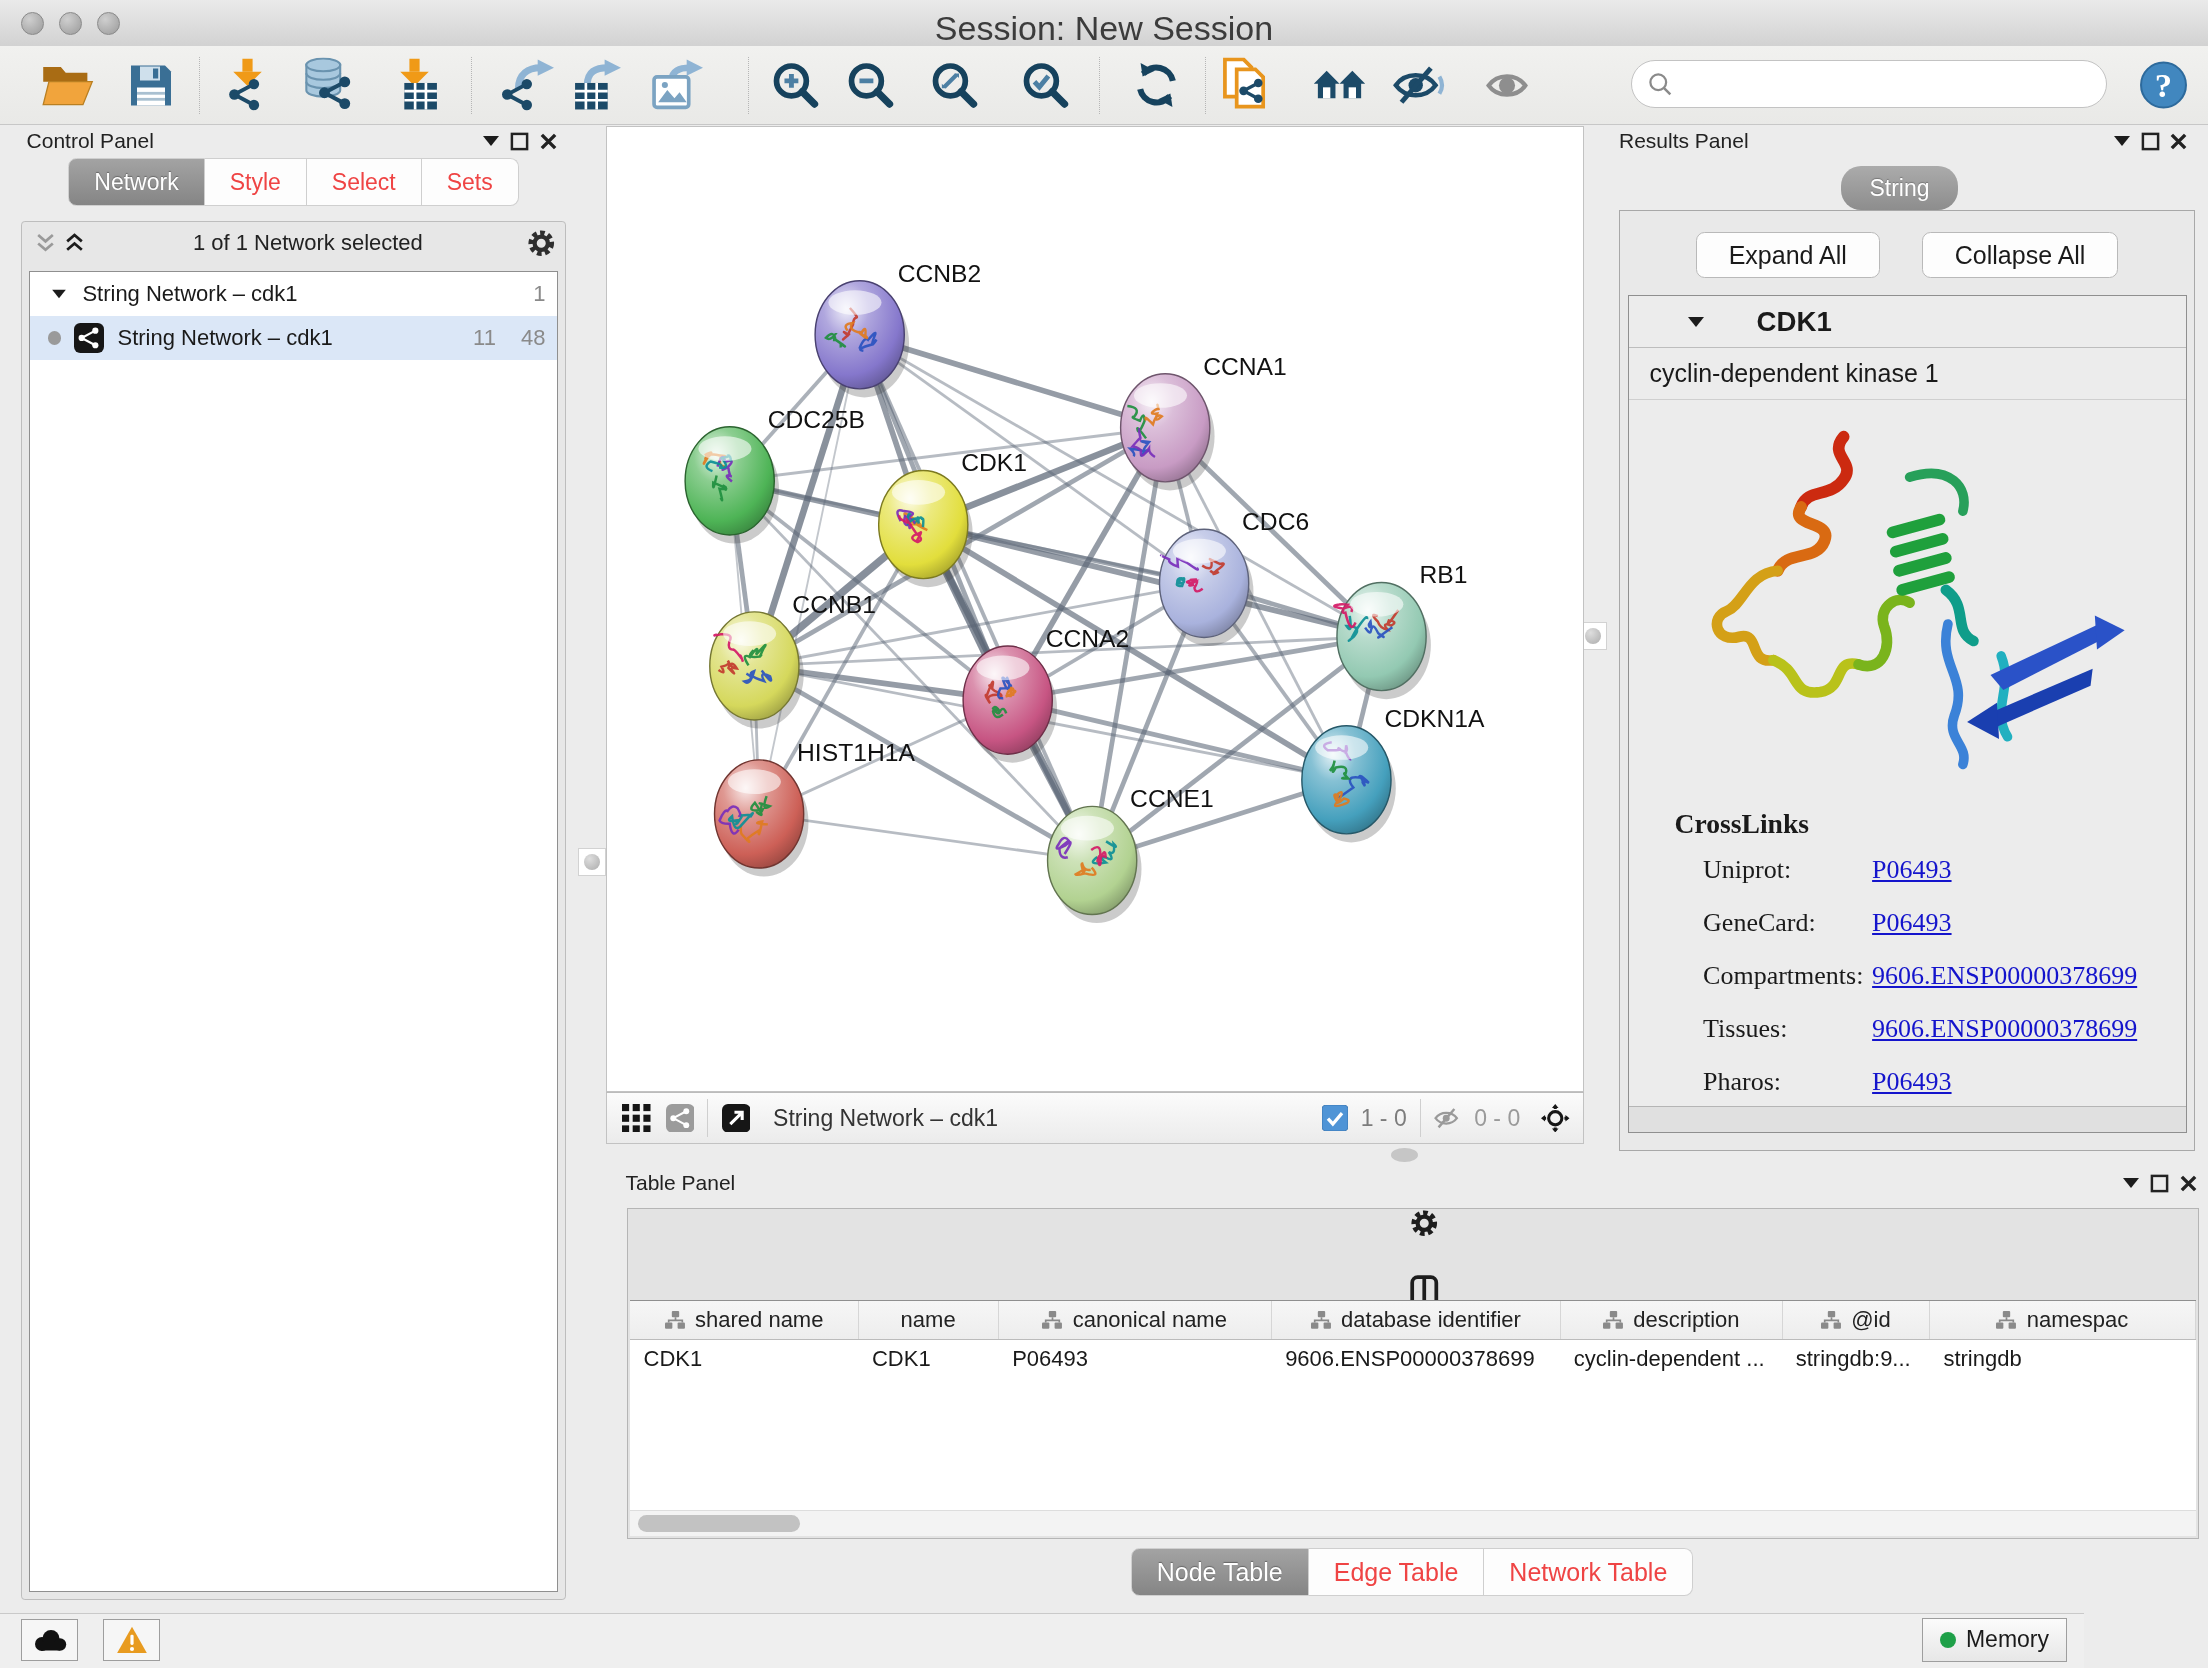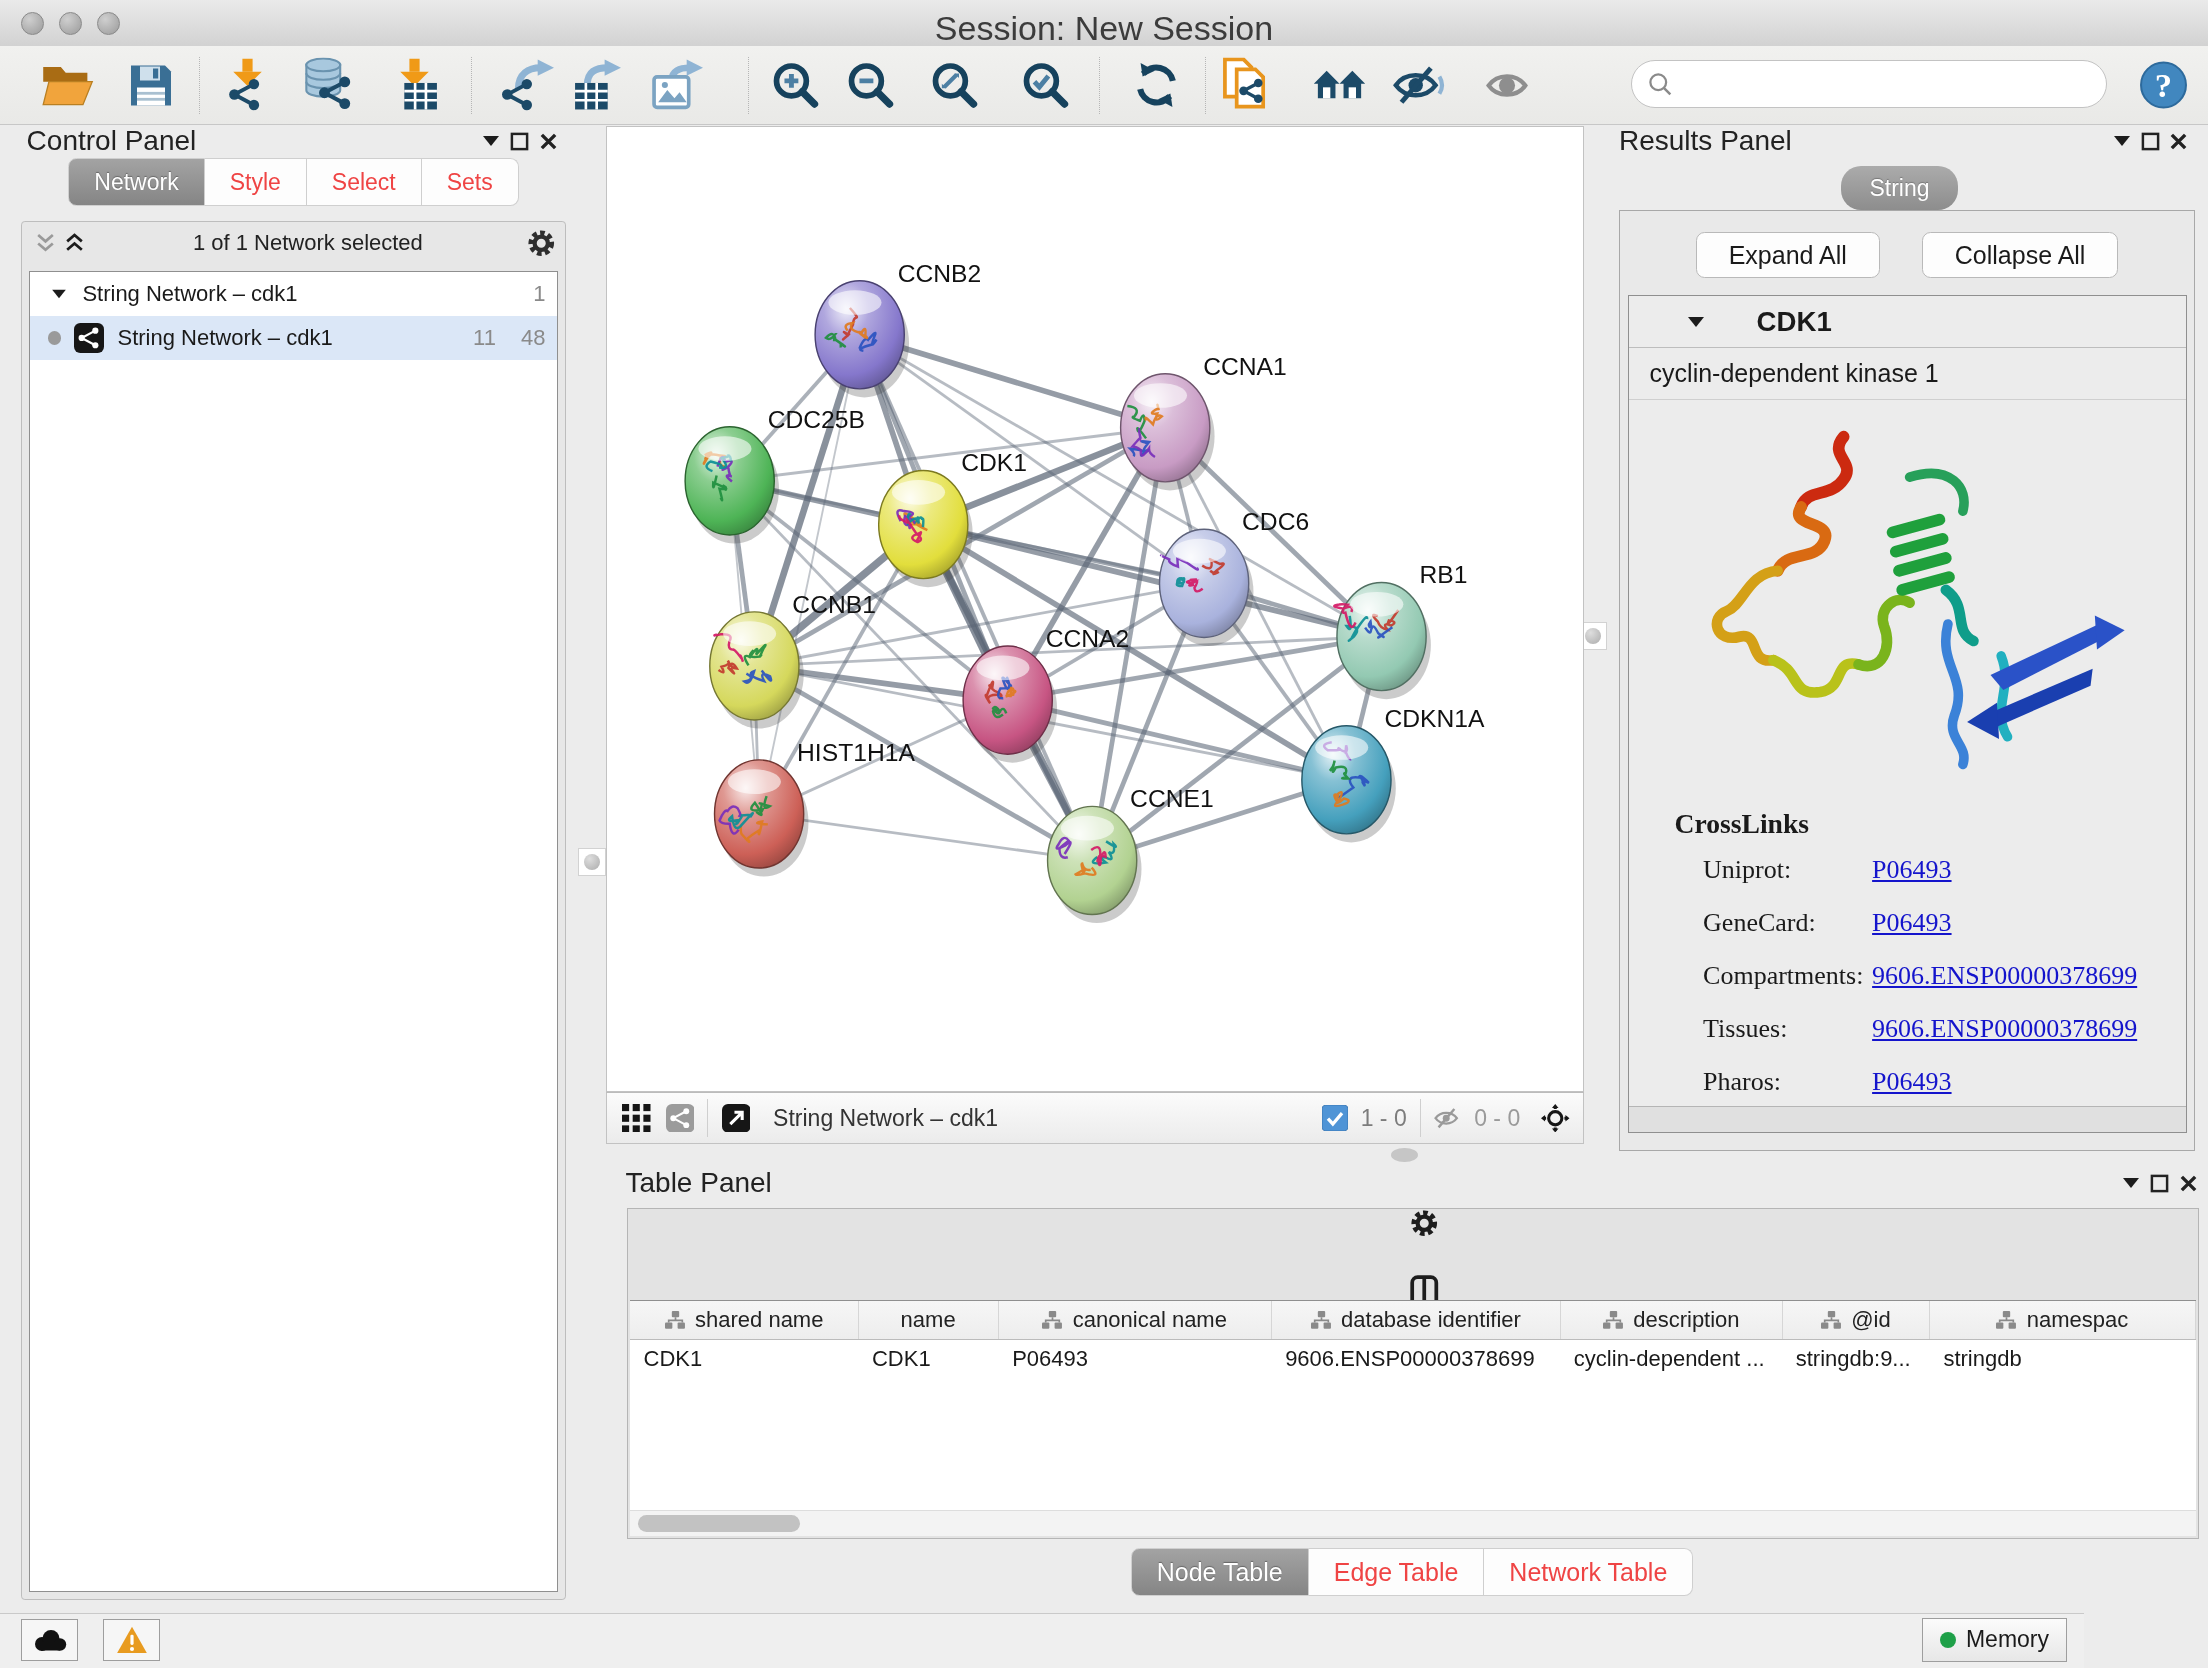--- a/index.html
+++ b/index.html
@@ -15,21 +15,21 @@
   .toolbar{left:0;top:46px;width:2208px;height:78px;background:linear-gradient(#f1f1ef,#e9e9e7);
            border-bottom:1px solid #c7c7c7;}
   .tbi{position:absolute;top:50%;transform:translateY(-50%);width:61px;height:61px;
        display:flex;align-items:center;justify-content:center;}
   .tsep{position:absolute;top:10.5px;height:57px;width:0;border-left:1.9px dotted #b6b6b6;}
   .searchbox{left:1631px;top:14.3px;width:476px;height:48px;background:#fff;border:1px solid #c3c3c3;
              border-radius:24px;display:flex;align-items:center;padding-left:15px;box-sizing:border-box;}
   .searchbox input{border:none;outline:none;font-size:23px;width:409px;background:transparent;
                    font-family:"Liberation Sans",sans-serif;}
   
-  .panel-title{font-size:28px;color:#222;}
+  .panel-title{font-size:21px;color:#222;}
   .win-ic{display:inline-flex;align-items:center;justify-content:center;width:28.5px;height:28.5px;}
   .tri-down{width:0;height:0;border-left:8.6px solid transparent;border-right:8.6px solid transparent;
             border-top:10.5px solid #1c1c1c;display:inline-block;}
   
   .tabrow{display:flex;}
   .tab{height:46px;line-height:46px;padding:0 25px;font-size:23px;background:#fdfdfd;
        border:1px solid #cfcfcf;border-left:none;color:#ef4444;}
   .tab.first{border-left:1px solid #cfcfcf;border-radius:8.6px 0 0 8.6px;}
   .tab.last{border-radius:0 8.6px 8.6px 0;}
   .tab.active{background:linear-gradient(#a3a3a3,#858585);color:#fff;text-shadow:0 -1px 1px #666;}

